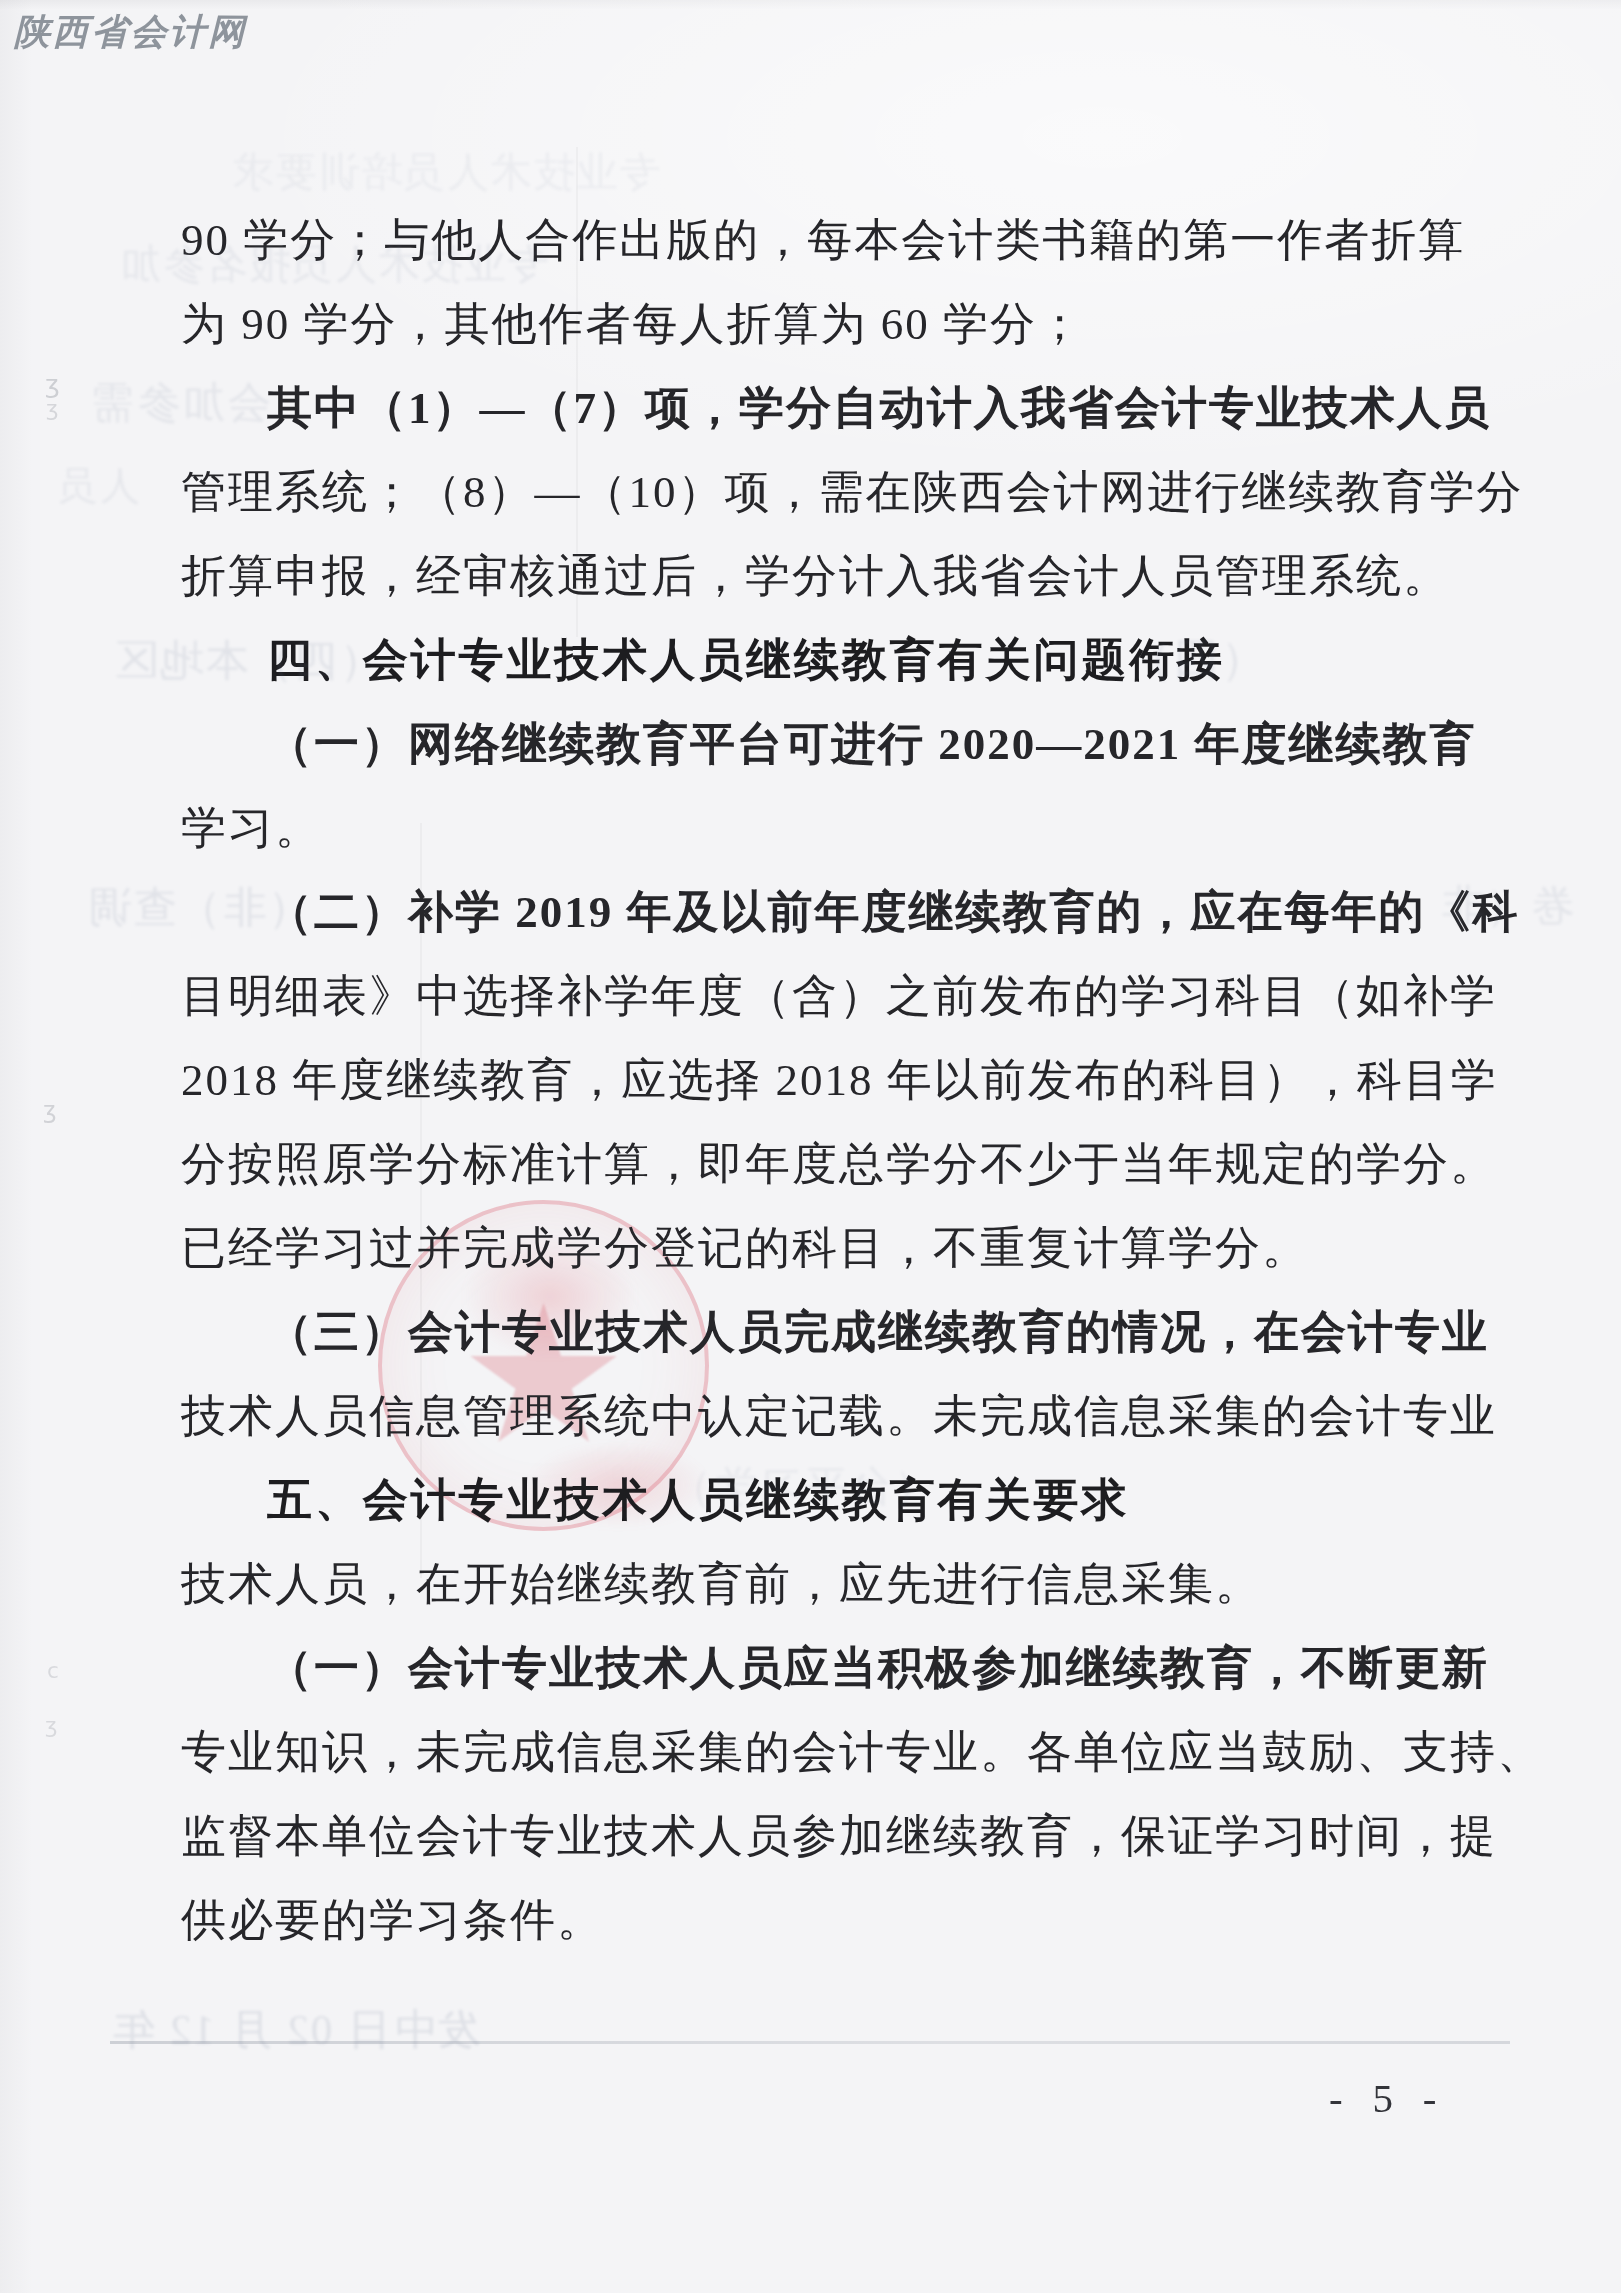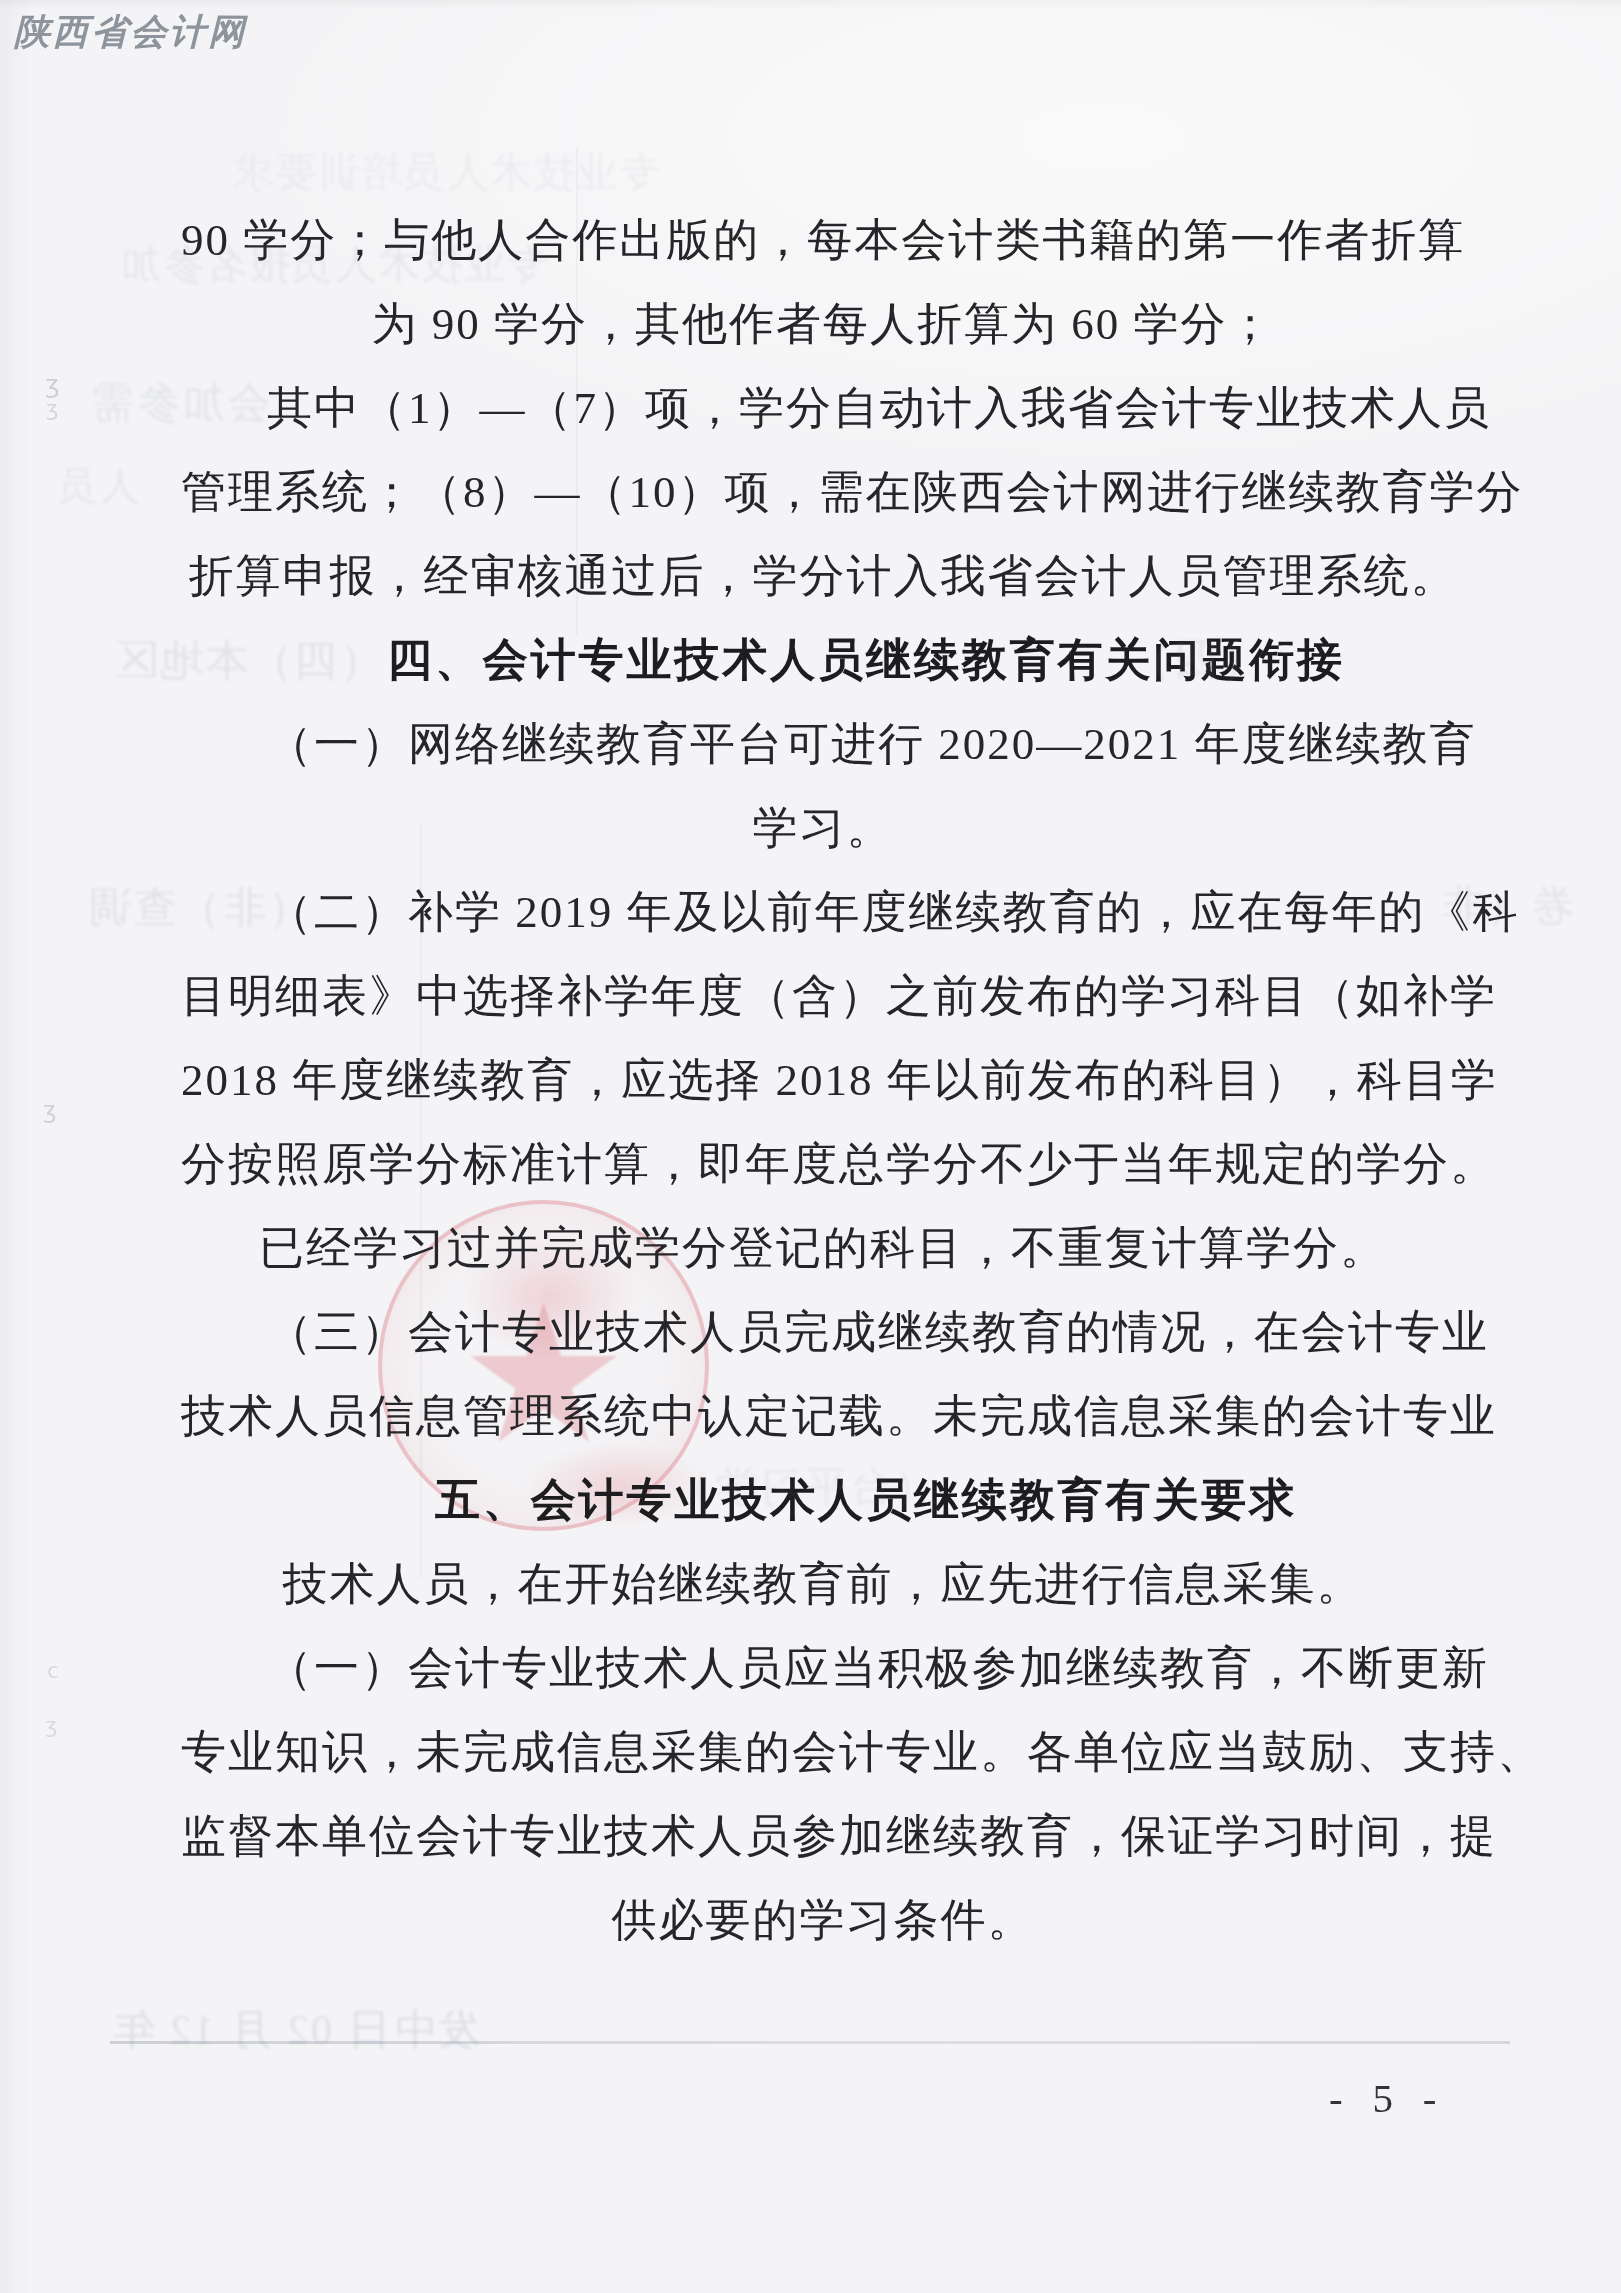--- a/index.html
+++ b/index.html
@@ -11,26 +11,26 @@
       linear-gradient(180deg, rgba(40,40,50,0.05), rgba(40,40,50,0) 9.8px),
       #f4f4f6;
     font-family:"Liberation Serif", serif;
   }
   .watermark{
     position:absolute;left:13.7px;top:7.8px;
     font-family:"Liberation Sans", sans-serif;
     font-style:italic;font-weight:700;font-size:36px;
     color:#8e949c;letter-spacing:2.9px;white-space:nowrap;
   }
-  .lines{position:absolute;left:181px;top:198px;width:1284px;text-align:center;}
+  .lines{position:absolute;left:181px;top:198px;width:1284px;}
   .line{
     height:84px;line-height:84px;font-size:45px;color:#26262a;
     letter-spacing:2px;white-space:nowrap;
   }
-  .line.indent{padding-left:86px;}
+  .line.indent{padding-left:86px;font-weight:bold;}
   .line.heading{
     font-family:"Liberation Sans", sans-serif;font-weight:700;
     letter-spacing:2.9px;color:#1d1d20;
   }
   .stamp{position:absolute;left:378px;top:1200px;width:331px;height:331px;pointer-events:none;}
   .stamp-ring{
     position:absolute;inset:0;border:4.9px solid rgba(217,87,102,0.32);
     border-radius:50%;box-shadow:inset 0 0 69px rgba(217,87,102,0.10);
   }
   .stamp-star{

